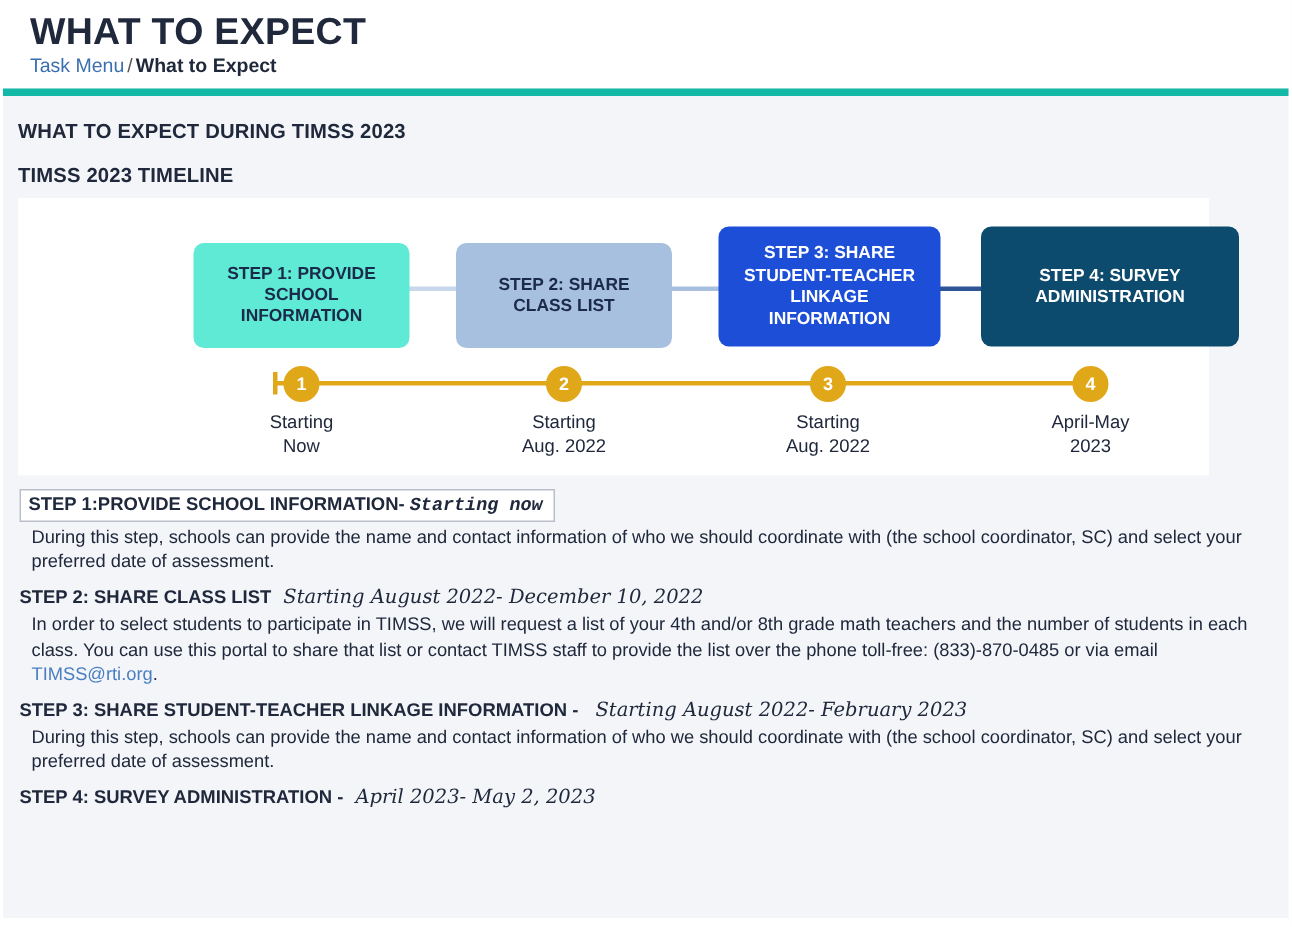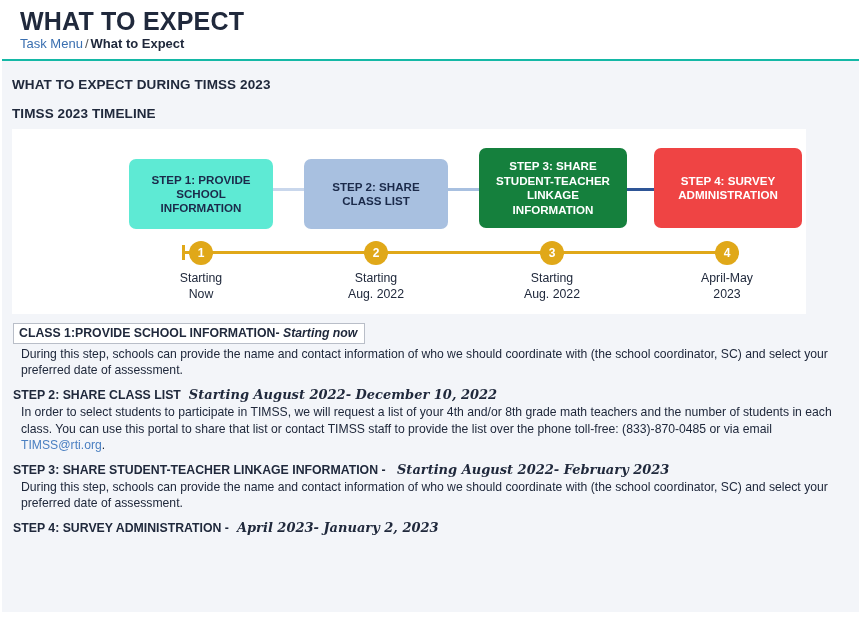--- a/index.html
+++ b/index.html
@@ -31,21 +31,21 @@
     color: #3a6fb0;
     text-decoration: none;
   }
   .breadcrumb .sep { color: #555; margin: 0 2px; }
   .breadcrumb .current { color: #20293c; font-weight: bold; }
 
   
   .panel {
     margin: 0 2px;
     background: #f3f5f9;
-    border-top: 2px solid #14b8a6;
+    border-top: 5px solid #14b8a6;
     padding: 14px 10px 0 10px;
     height: 553px;
   }
   .section-heading {
     font-size: 13.5px;
     font-weight: bold;
     color: #20293c;
     margin: 2px 0 14px 0;
     letter-spacing: 0.1px;
   }
@@ -85,22 +85,22 @@
     align-items: center;
     justify-content: center;
     text-align: center;
     font-weight: bold;
     font-size: 11.6px;
     line-height: 1.25;
     padding: 4px 8px;
   }
   .step-1 { left: 117px; top: 17px; width: 144px; height: 70px; background: #5eead4; color: #1b2a4a; }
   .step-2 { left: 292px; top: 17px; width: 144px; height: 70px; background: #a8c0e0; color: #1b2a4a; }
-  .step-3 { left: 467px; top: 6px; width: 148px; height: 80px; background: #15803d; color: #ffffff; }
-  .step-4 { left: 642px; top: 6px; width: 148px; height: 80px; background: #ef4444; color: #ffffff; }
+  .step-3 { left: 467px; top: 6px; width: 148px; height: 80px; background: #1d4ed8; color: #ffffff; }
+  .step-4 { left: 642px; top: 6px; width: 172px; height: 80px; background: #0c4a6e; color: #ffffff; }
 
   .connector {
     position: absolute;
     height: 3px;
     background: #2e5596;
     top: 46px;
   }
   .conn-a { left: 256px; width: 42px; background: #c9d7ec; }
   .conn-b { left: 431px; width: 42px; background: #a8c0e0; }
   .conn-c { left: 610px; width: 38px; background: #2e5596; }
@@ -162,34 +162,34 @@
     display: inline-block;
     background: #ffffff;
     border: 1px solid #b9bec8;
     padding: 2px 7px 3px 5px;
     font-size: 12.3px;
     font-weight: bold;
     color: #20293c;
     min-width: 348px;
   }
   .detail-title-1 .hand {
-    font-family: Liberation Sans, sans-serif;
+    font-family: Liberation Mono, monospace;
     font-style: italic;
     font-weight: bold;
     margin-top: 24px;
   }
   .detail-title {
     font-size: 12.3px;
     font-weight: bold;
     color: #20293c;
     margin-bottom: 1px;
   }
   .detail-title .date {
     font-style: italic;
-    font-weight: bold;
+    font-weight: normal;
     font-family: "DejaVu Serif", serif;
     font-size: 13px;
     margin-left: 8px;
   }
   .detail-body {
     font-size: 12.2px;
     color: #20293c;
     line-height: 1.32;
     padding-left: 8px;
     margin-top: 2px;
@@ -248,33 +248,33 @@
       </div>
       <div class="marker-label l4">
         <div>April-May</div>
         <div>2023</div>
       </div>
     </div>
 
     <div class="details">
 
       <div class="detail-block">
-        <div class="detail-title-1"><span>CLASS 1:PROVIDE SCHOOL INFORMATION- </span><span class="hand">Starting now</span></div>
+        <div class="detail-title-1"><span>STEP 1:PROVIDE SCHOOL INFORMATION- </span><span class="hand">Starting now</span></div>
         <div class="detail-body">During this step, schools can provide the name and contact information of who we should coordinate with (the school coordinator, SC) and select your preferred date of assessment.</div>
       </div>
 
       <div class="detail-block">
         <div class="detail-title"><span>STEP 2: SHARE CLASS LIST</span><span class="date">Starting August 2022- December 10, 2022</span></div>
         <div class="detail-body"><span>In order to select students to participate in TIMSS, we will request a list of your 4th and/or 8th grade math teachers and the number of students in each class. You can use this portal to share that list or contact TIMSS staff to provide the list over the phone toll-free: (833)-870-0485 or via email </span><a href="#">TIMSS@rti.org</a><span>.</span></div>
       </div>
 
       <div class="detail-block">
         <div class="detail-title"><span>STEP 3: SHARE STUDENT-TEACHER LINKAGE INFORMATION - </span><span class="date">Starting August 2022- February 2023</span></div>
         <div class="detail-body">During this step, schools can provide the name and contact information of who we should coordinate with (the school coordinator, SC) and select your preferred date of assessment.</div>
       </div>
 
       <div class="detail-block">
-        <div class="detail-title"><span>STEP 4: SURVEY ADMINISTRATION -</span><span class="date">April 2023- January 2, 2023</span></div>
+        <div class="detail-title"><span>STEP 4: SURVEY ADMINISTRATION -</span><span class="date">April 2023- May 2, 2023</span></div>
       </div>
 
     </div>
   </div>
 </div>
 
 </body></html>

